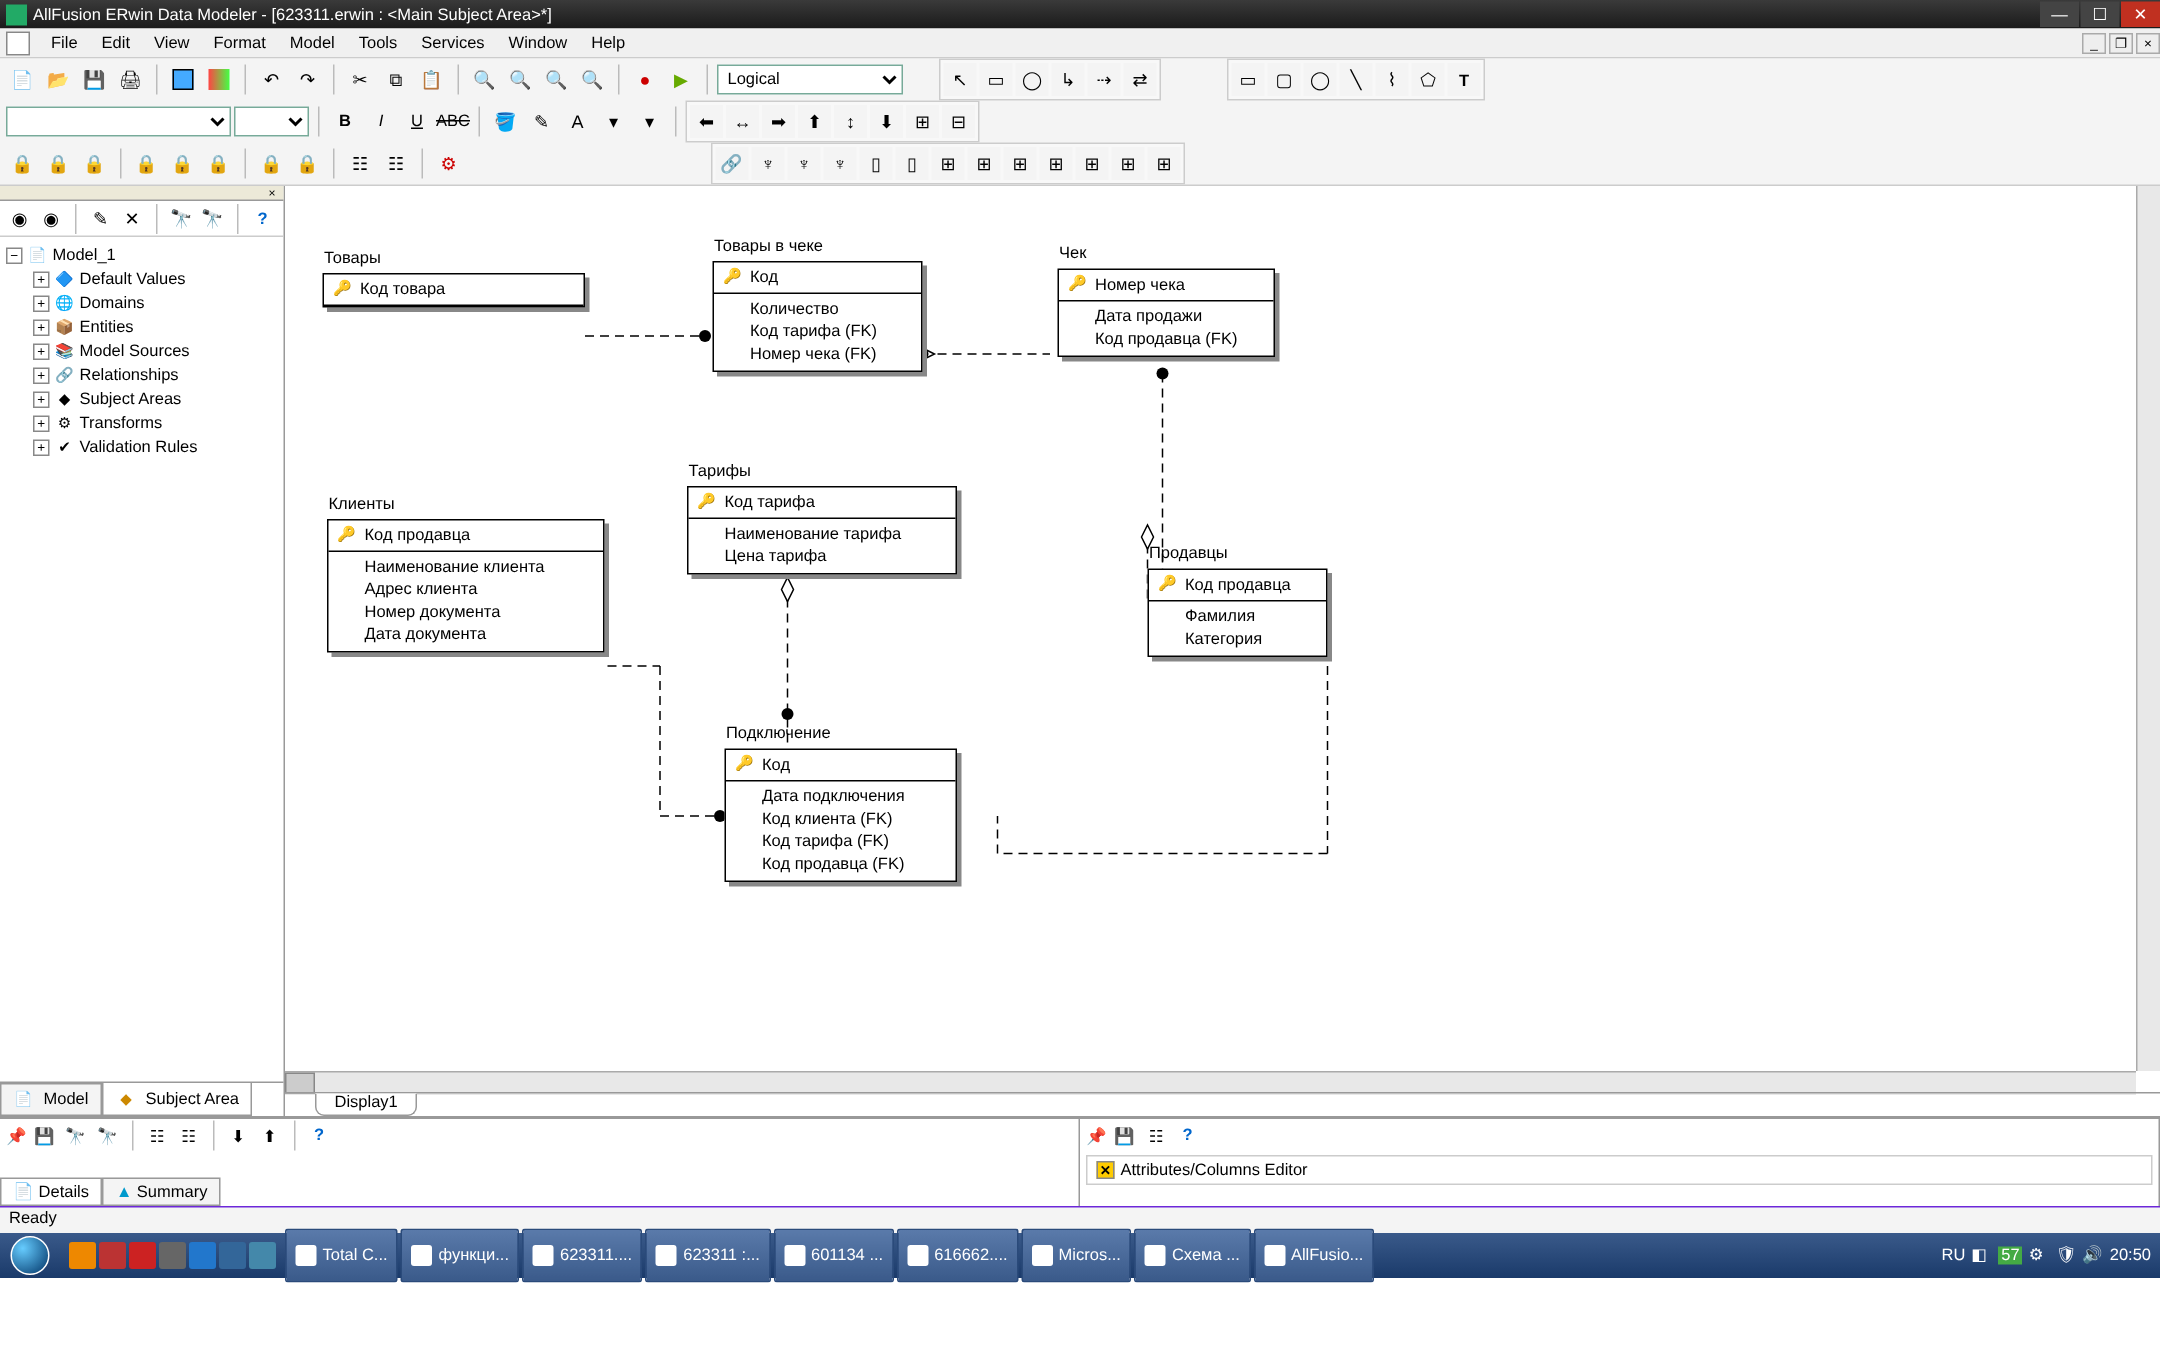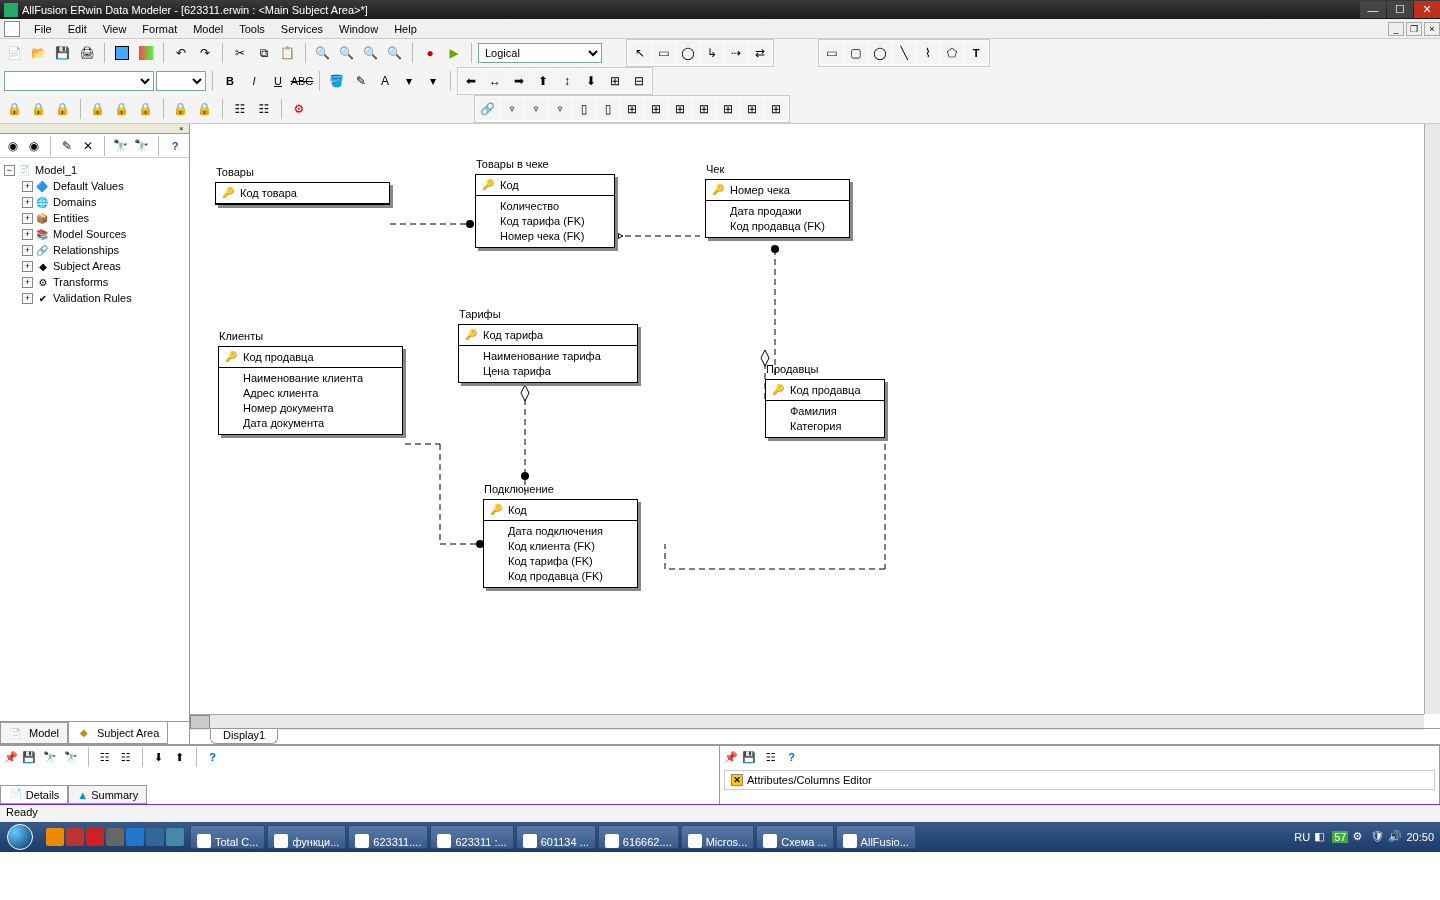--- a/index.html
+++ b/index.html
@@ -84,21 +84,21 @@
 
 .statusbar { height: 18px; border-top: 1px solid #6d28d9; padding: 1px 6px; background: #f4f4f4; }
 
 
 .taskbar { height: 30px; background: linear-gradient(#3a5a8a, #1a3a6a); display: flex; align-items: center; }
 .start-orb { width: 40px; height: 30px; display: flex; align-items: center; justify-content: center; }
 .start-orb .orb { width: 26px; height: 26px; border-radius: 50%; background: radial-gradient(circle at 30% 30%, #6cf, #036); border: 1px solid #fff; }
 .ql { display: flex; gap: 2px; padding: 0 6px; }
 .ql-icon { width: 18px; height: 18px; background: #456; border-radius: 2px; }
 .task-btns { display: flex; gap: 2px; flex: 1; overflow: hidden; }
-.task-btn { height: 24px; padding: 0 6px; background: linear-gradient(#5a7aaa, #3a5a8a); border: 1px solid #2a4a7a; border-radius: 2px; color: #fff; display: flex; align-items: flex-end; gap: 4px; max-width: 90px; overflow: hidden; white-space: nowrap; font-size: 10px; }
+.task-btn { height: 36px; padding: 0 6px; background: linear-gradient(#5a7aaa, #3a5a8a); border: 1px solid #2a4a7a; border-radius: 2px; color: #fff; display: flex; align-items: center; gap: 4px; max-width: 90px; overflow: hidden; white-space: nowrap; font-size: 10px; }
 .task-btn .ti { width: 14px; height: 14px; background: #fff; border-radius: 2px; flex-shrink: 0; }
 .tray { display: flex; align-items: center; gap: 4px; padding: 0 6px; color: #fff; }
 .tray-icon { width: 14px; height: 14px; }
 .clock { font-size: 11px; }
 
 .icon-glyph { font-size: 12px; line-height: 1; }
 </style>
 </head>
 <body>
 

